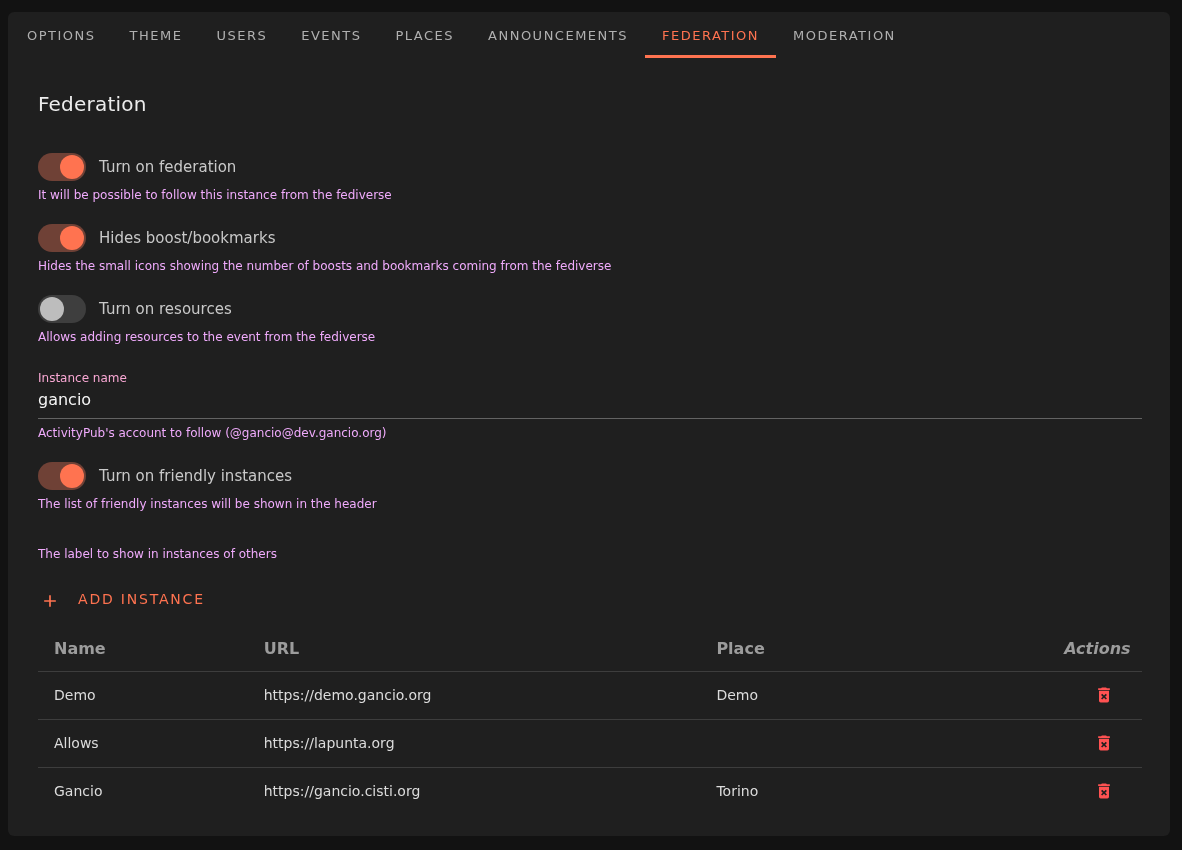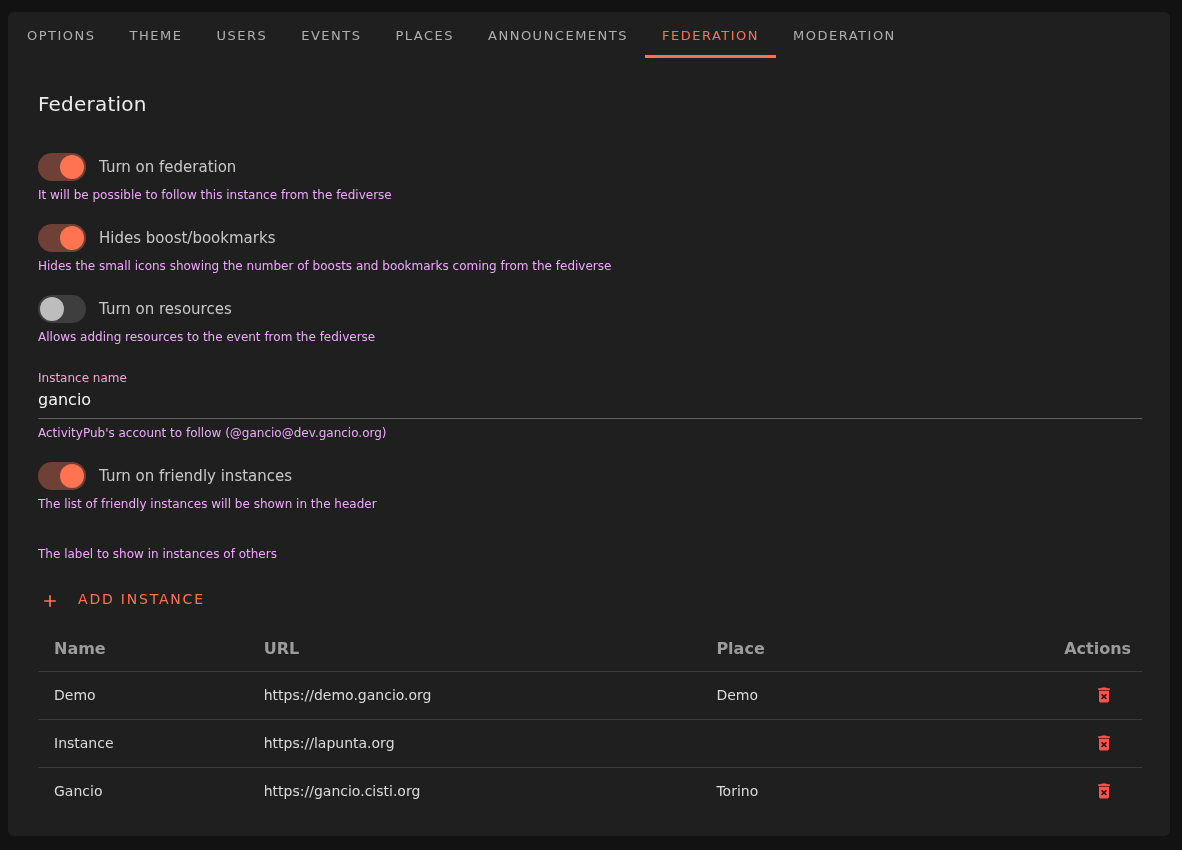--- a/index.html
+++ b/index.html
@@ -127,21 +127,21 @@
     border-bottom: 1px solid #3d3d3d;
   }
   .instances-table td {
     height: 48px;
     font-size: 14px;
     color: #dcdcdc;
     padding: 2px 16px;
     border-bottom: 1px solid #3d3d3d;
   }
   .instances-table tr:last-child td { border-bottom: none; }
-  .col-actions { text-align: right !important; padding-right: 26px !important; }
+  .col-actions { text-align: right !important; padding-right: 26px !important; font-style: italic; }
   .delete-btn {
     background: none;
     border: none;
     cursor: pointer;
     padding: 2px;
     line-height: 0;
   }
 </style>
 </head>
 <body>
@@ -246,21 +246,21 @@
             <button class="delete-btn">
               <span>
                 <svg width="20" height="20" viewBox="0 0 24 24" fill="#ff5252">
                     <path d="M19,4H15.5L14.5,3H9.5L8.5,4H5V6H19M6,19A2,2 0 0,0 8,21H16A2,2 0 0,0 18,19V7H6V19M8.46,11.88L9.87,10.47L12,12.59L14.12,10.47L15.53,11.88L13.41,14L15.53,16.12L14.12,17.53L12,15.41L9.88,17.53L8.47,16.12L10.59,14L8.46,11.88Z"></path>
                   </svg>
               </span>
             </button>
           </td>
         </tr>
         <tr>
-          <td>Instance</td>
+          <td>Allows</td>
           <td>https://lapunta.org</td>
           <td></td>
           <td class="col-actions">
             <button class="delete-btn">
               <span>
                 <svg width="20" height="20" viewBox="0 0 24 24" fill="#ff5252">
                     <path d="M19,4H15.5L14.5,3H9.5L8.5,4H5V6H19M6,19A2,2 0 0,0 8,21H16A2,2 0 0,0 18,19V7H6V19M8.46,11.88L9.87,10.47L12,12.59L14.12,10.47L15.53,11.88L13.41,14L15.53,16.12L14.12,17.53L12,15.41L9.88,17.53L8.47,16.12L10.59,14L8.46,11.88Z"></path>
                   </svg>
               </span>
             </button>

